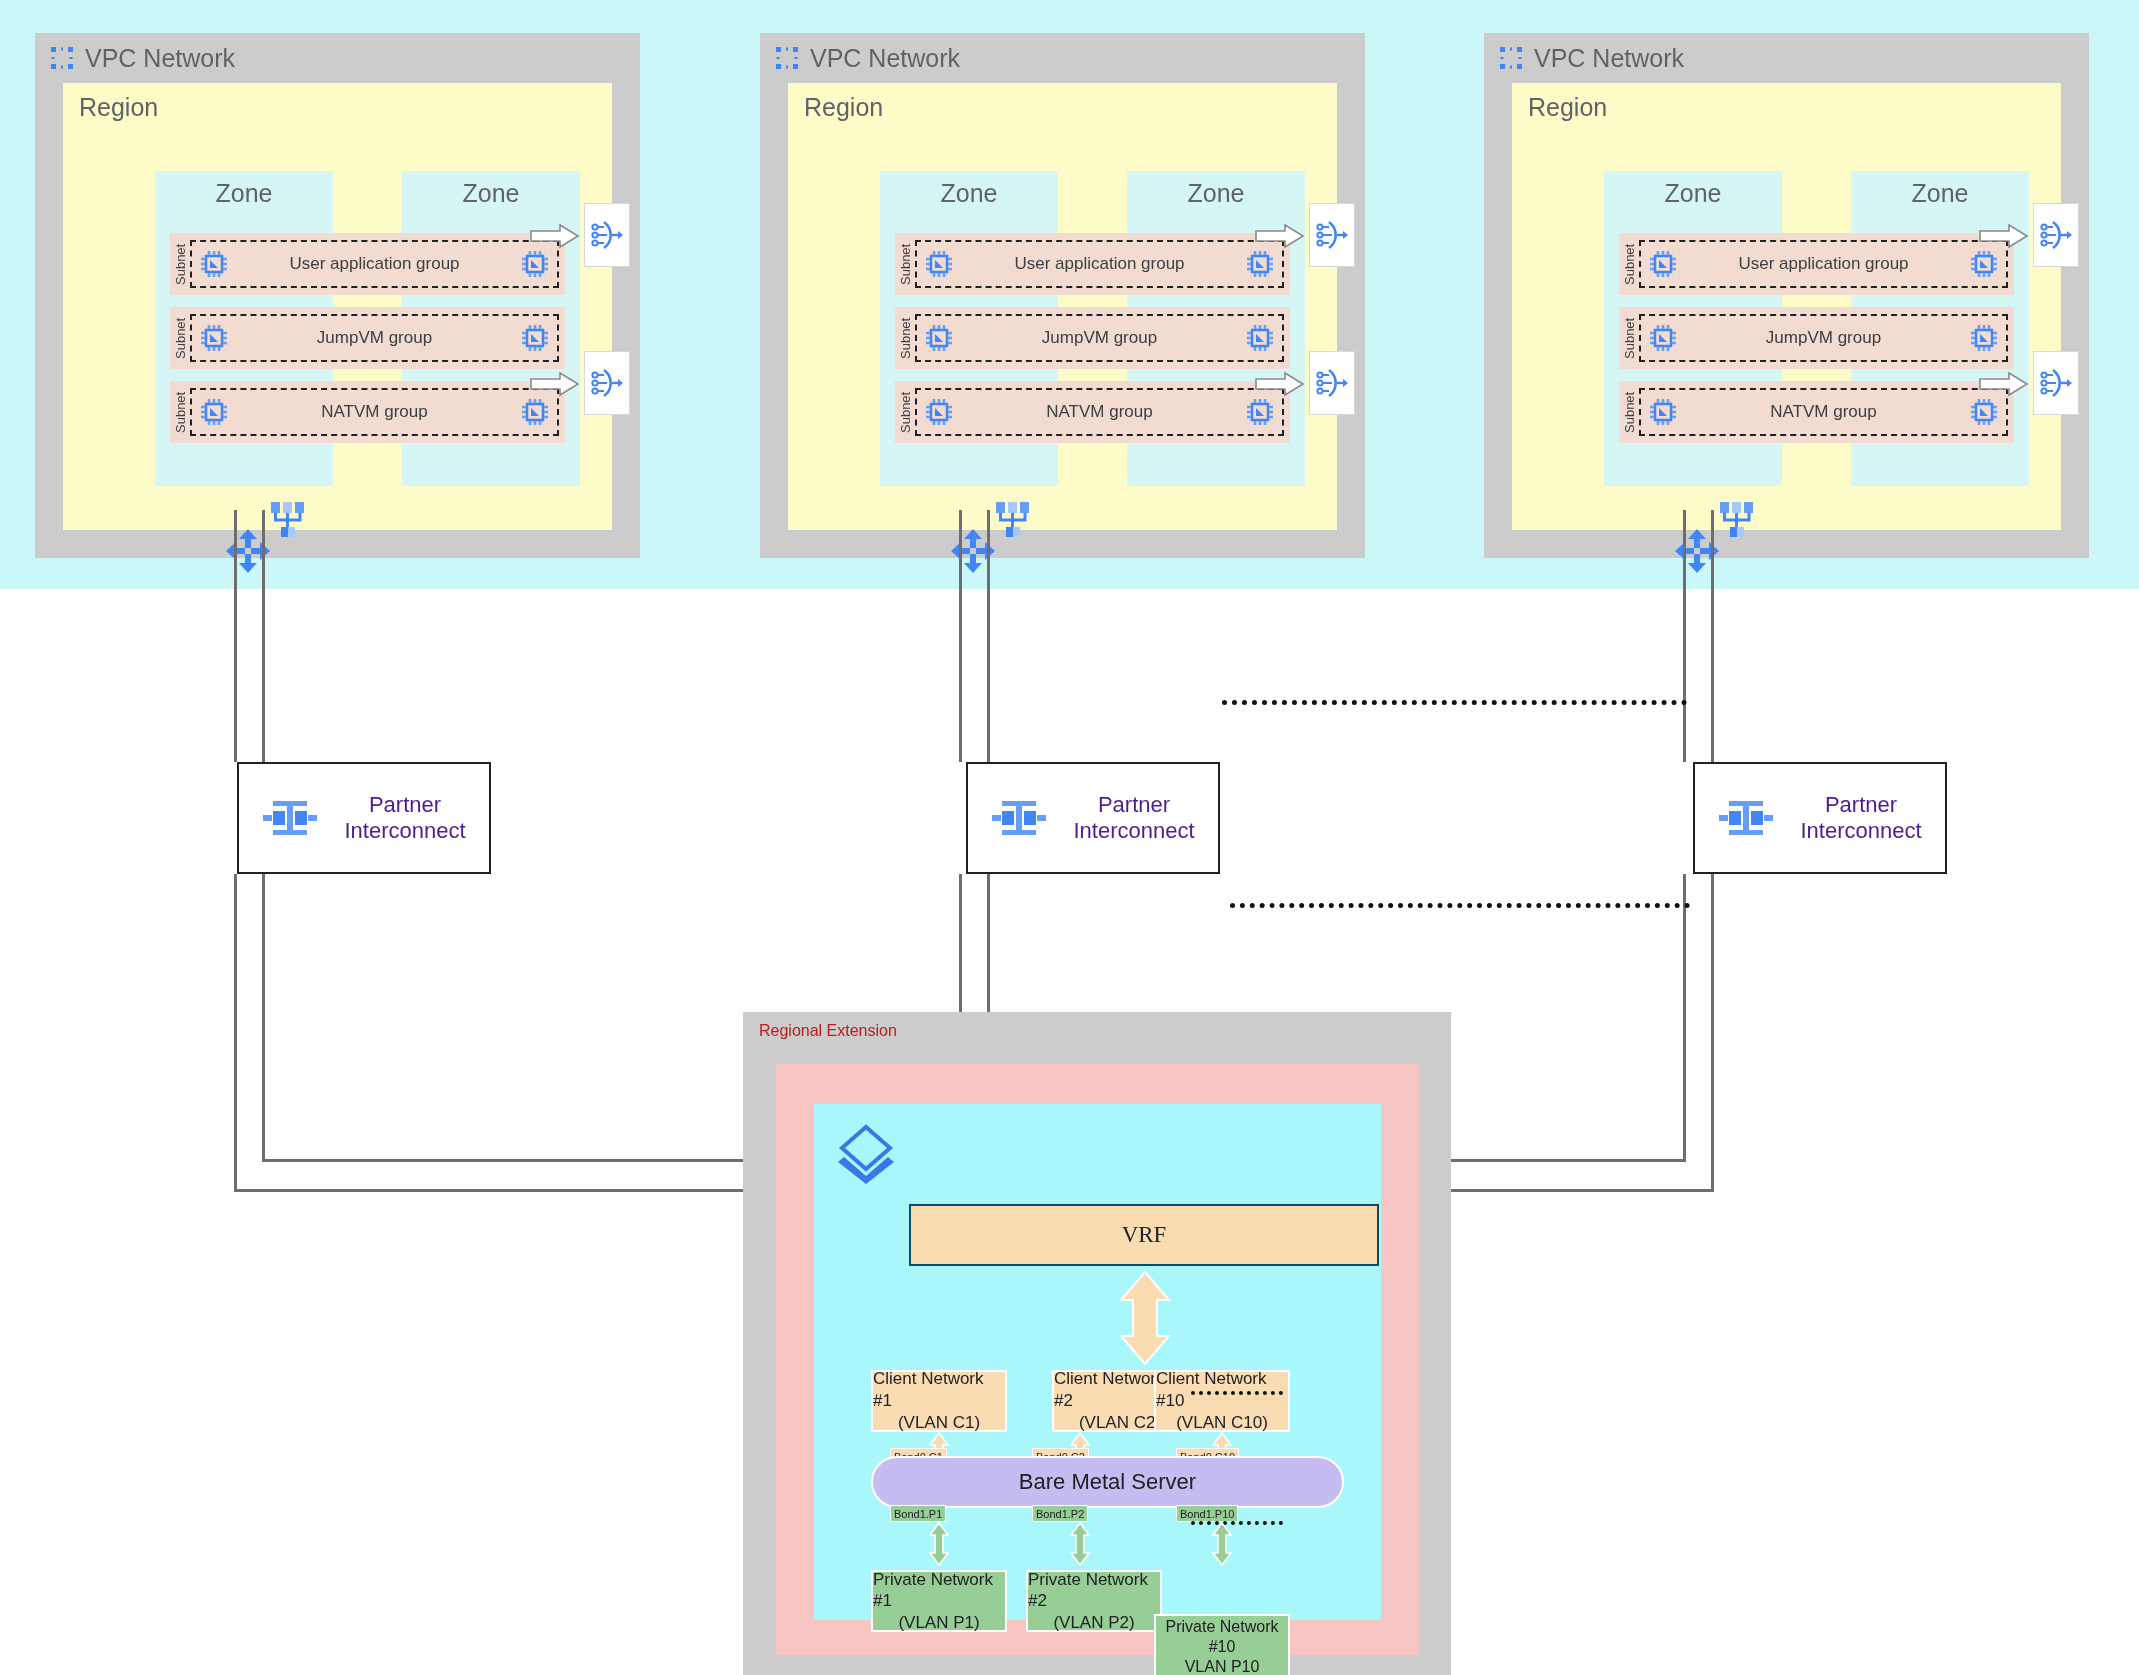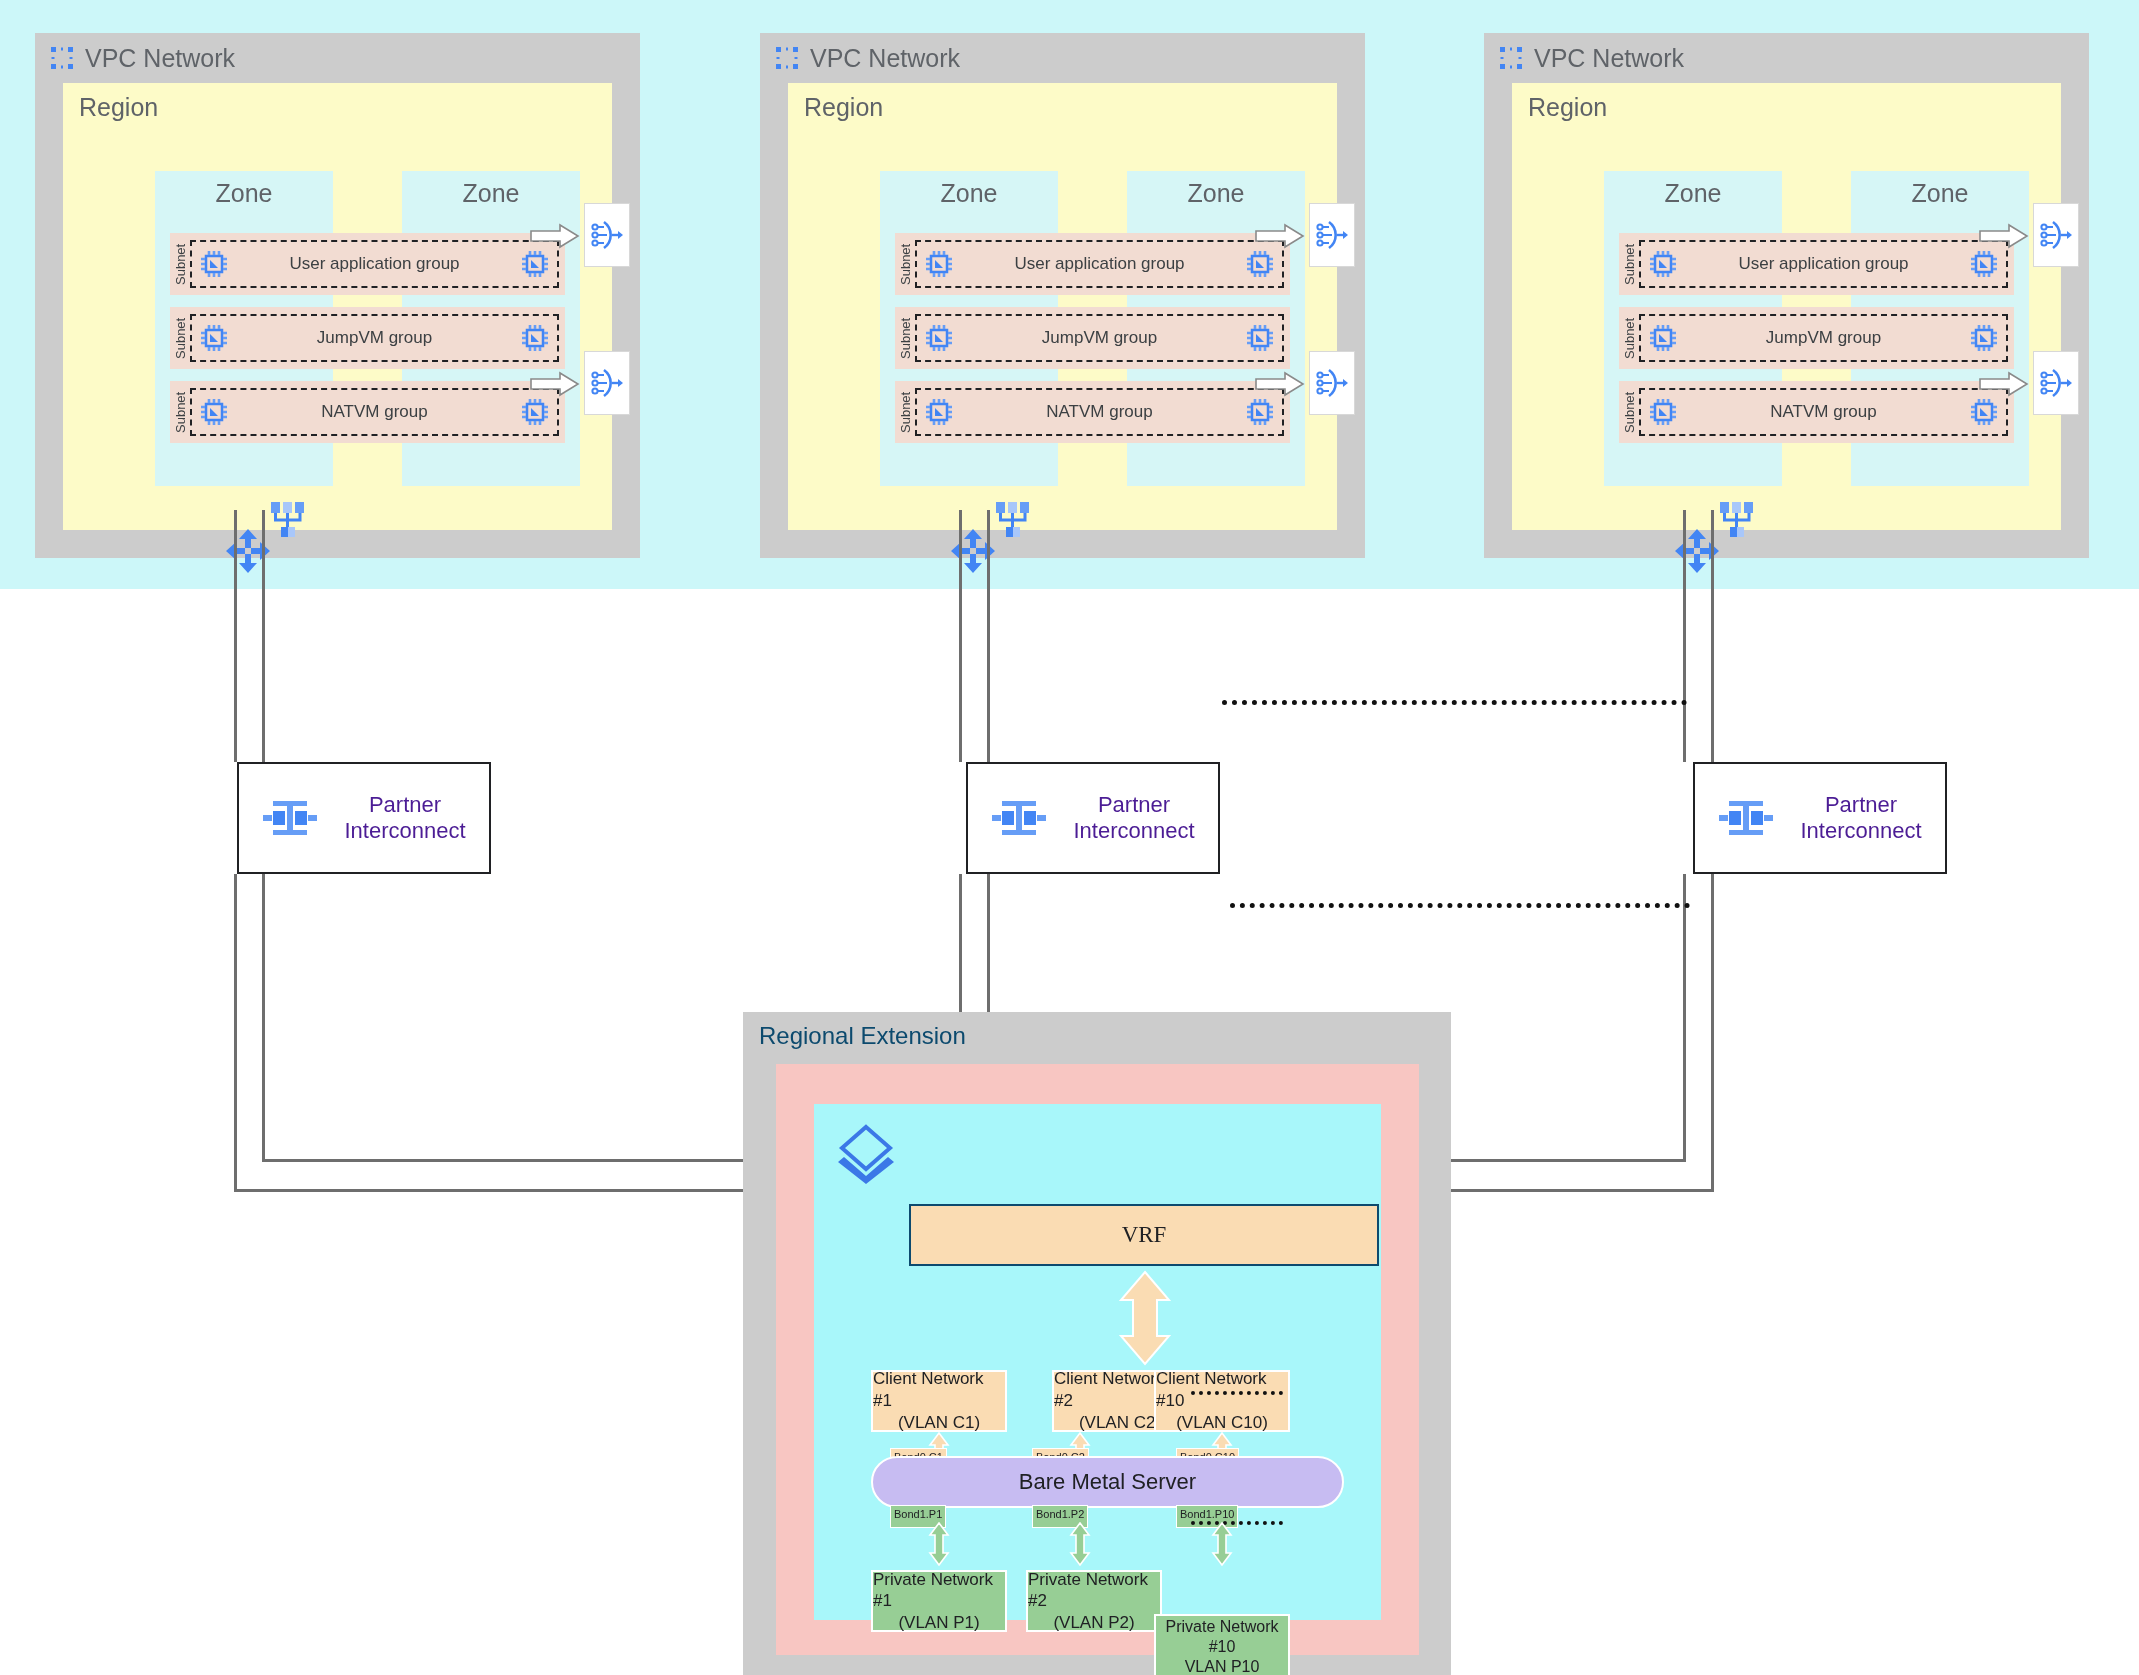--- a/index.html
+++ b/index.html
@@ -112,21 +112,21 @@
     border-top: 5px dotted #111111;
   }
 
   
   .regext {
     position: absolute; left: 743px; top: 1012px;
     width: 708px; height: 663px; background: #CCCCCC;
   }
   .regext-label {
     position: absolute; left: 16px; top: 10px;
-    font-size: 24px; color: #0c4a6e;
+    font-size: 16px; color: #b91c1c;
   }
   .pink {
     position: absolute; left: 33px; top: 52px;
     width: 643px; height: 591px; background: #F8C6C2;
   }
   .cyanbox {
     position: absolute; left: 38px; top: 40px;
     width: 567px; height: 516px; background: #A8F7FA;
   }
 
@@ -157,21 +157,21 @@
   .bms {
     position: absolute; left: 57px; top: 352px;
     width: 473px; height: 52px; background: #C7BCF2;
     border-radius: 26px;
     display: flex; align-items: center; justify-content: center;
     font-size: 22px; color: #202124;
     border: 2px solid #ffffff;
   }
 
   .bond {
-    position: absolute; height: 23px; padding: 0 3px;
+    position: absolute; height: 17px; padding: 0 3px;
     font-size: 11px; color: #202124; line-height: 17px;
     border: 1px solid #ffffff; white-space: nowrap;
   }
   .bond.c { background: #FADCB3; }
   .bond.p { background: #97CE95; }
 
   .dbl-arrow { position: absolute; }
 
   .minidots {
     position: absolute; height: 0; border-top: 4px dotted #111111;

